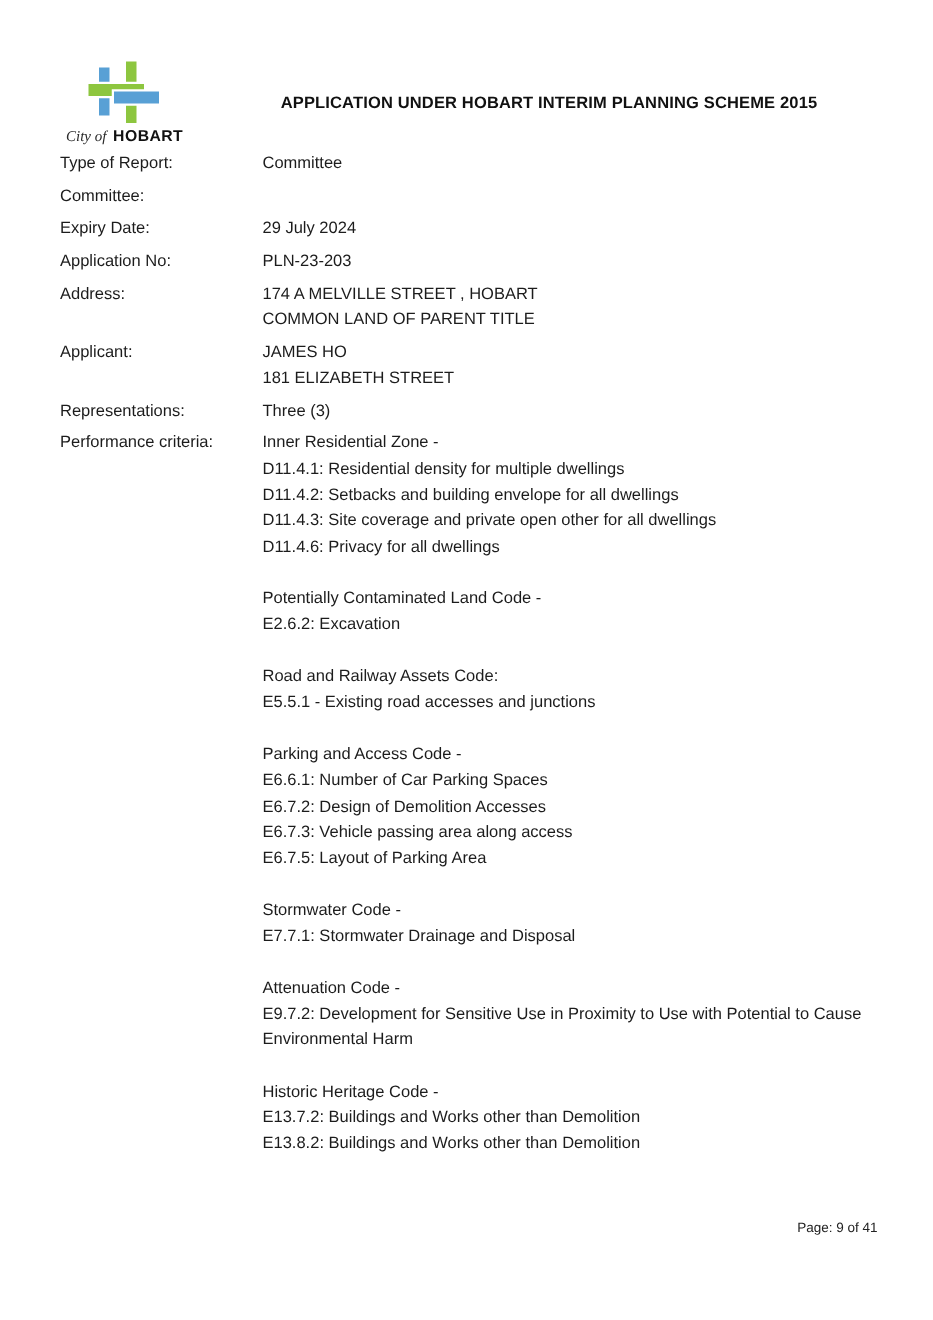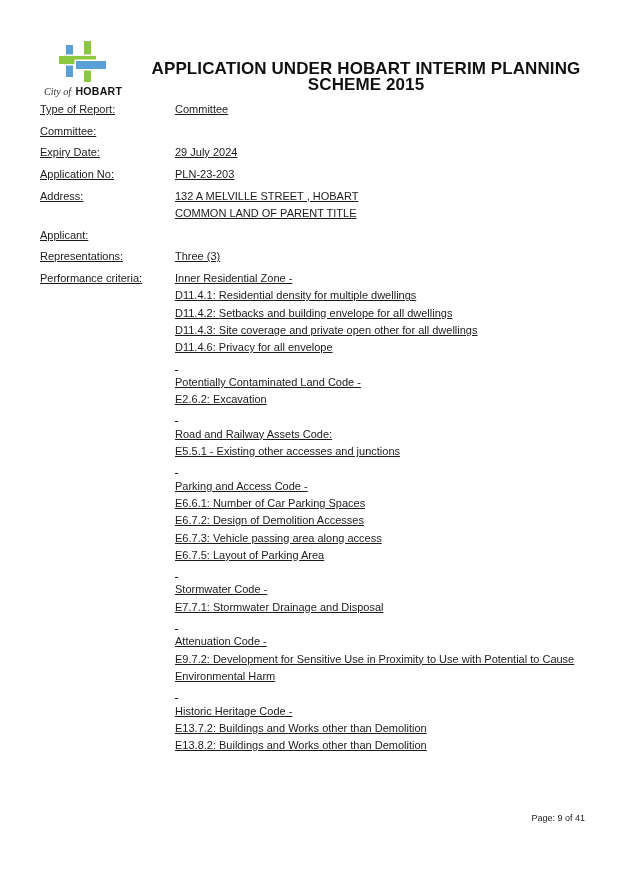--- a/index.html
+++ b/index.html
@@ -27,30 +27,30 @@
   }
   .logo-text .hobart {
     font-family:"Liberation Sans", sans-serif;
     font-weight:bold; font-size:10.5px; color:#111; letter-spacing:0.3px;
   }
 
   
   .doc-title {
     position:absolute; left:140px; top:61px; width:452px;
     margin:0; text-align:center;
-    font-size:17px; font-weight:bold; line-height:16px;
+    font-size:11px; font-weight:bold; line-height:16px;
     color:#111; letter-spacing:0.1px;
   }
 
   
   .fields {
     position:absolute; left:40px; top:101px; width:552px;
     font-size:11px; line-height:17.3px;
   }
-  .row { display:flex; margin-bottom:4.4px;text-decoration:underline; }
+  .row { display:flex; margin-bottom:4.4px; }
   .label { width:135px; flex:0 0 135px; }
   .value { flex:1 1 auto; max-width:417px; }
   .line { min-height:17.3px; }
   .line.blank { }
 
   
   .footer {
     position:absolute; right:37px; top:813px;
     font-size:9px; color:#222;
   }
@@ -93,47 +93,51 @@
       </div>
       <div class="row">
         <div class="label">Application No:</div>
         <div class="value">
           <div class="line">PLN-23-203</div>
         </div>
       </div>
       <div class="row">
         <div class="label">Address:</div>
         <div class="value">
-          <div class="line">132 A MELVILLE STREET , HOBART</div>
+          <div class="line">174 A MELVILLE STREET , HOBART</div>
           <div class="line">COMMON LAND OF PARENT TITLE</div>
         </div>
       </div>
       <div class="row">
         <div class="label">Applicant:</div>
+        <div class="value">
+          <div class="line">JAMES HO</div>
+          <div class="line">181 ELIZABETH STREET</div>
+        </div>
       </div>
       <div class="row">
         <div class="label">Representations:</div>
         <div class="value">
           <div class="line">Three (3)</div>
         </div>
       </div>
       <div class="row">
         <div class="label">Performance criteria:</div>
         <div class="value">
           <div class="line">Inner Residential Zone -</div>
           <div class="line">D11.4.1: Residential density for multiple dwellings</div>
           <div class="line">D11.4.2: Setbacks and building envelope for all dwellings</div>
           <div class="line">D11.4.3: Site coverage and private open other for all dwellings</div>
-          <div class="line">D11.4.6: Privacy for all envelope</div>
+          <div class="line">D11.4.6: Privacy for all dwellings</div>
           <div class="line blank">&nbsp;</div>
           <div class="line">Potentially Contaminated Land Code -</div>
           <div class="line">E2.6.2: Excavation</div>
           <div class="line blank">&nbsp;</div>
           <div class="line">Road and Railway Assets Code:</div>
-          <div class="line">E5.5.1 - Existing other accesses and junctions</div>
+          <div class="line">E5.5.1 - Existing road accesses and junctions</div>
           <div class="line blank">&nbsp;</div>
           <div class="line">Parking and Access Code -</div>
           <div class="line">E6.6.1: Number of Car Parking Spaces</div>
           <div class="line">E6.7.2: Design of Demolition Accesses</div>
           <div class="line">E6.7.3: Vehicle passing area along access</div>
           <div class="line">E6.7.5: Layout of Parking Area</div>
           <div class="line blank">&nbsp;</div>
           <div class="line">Stormwater Code -</div>
           <div class="line">E7.7.1: Stormwater Drainage and Disposal</div>
           <div class="line blank">&nbsp;</div>

